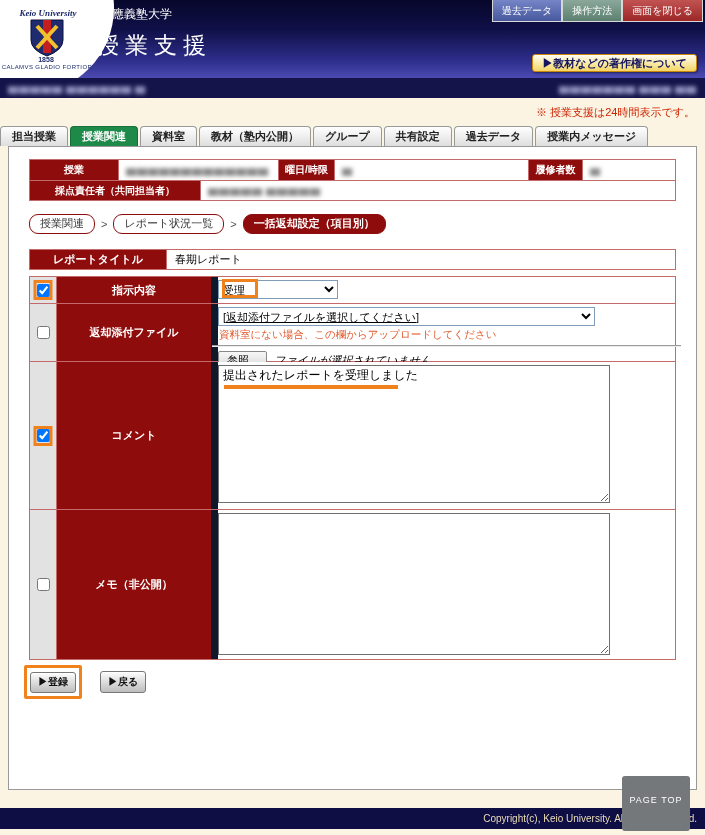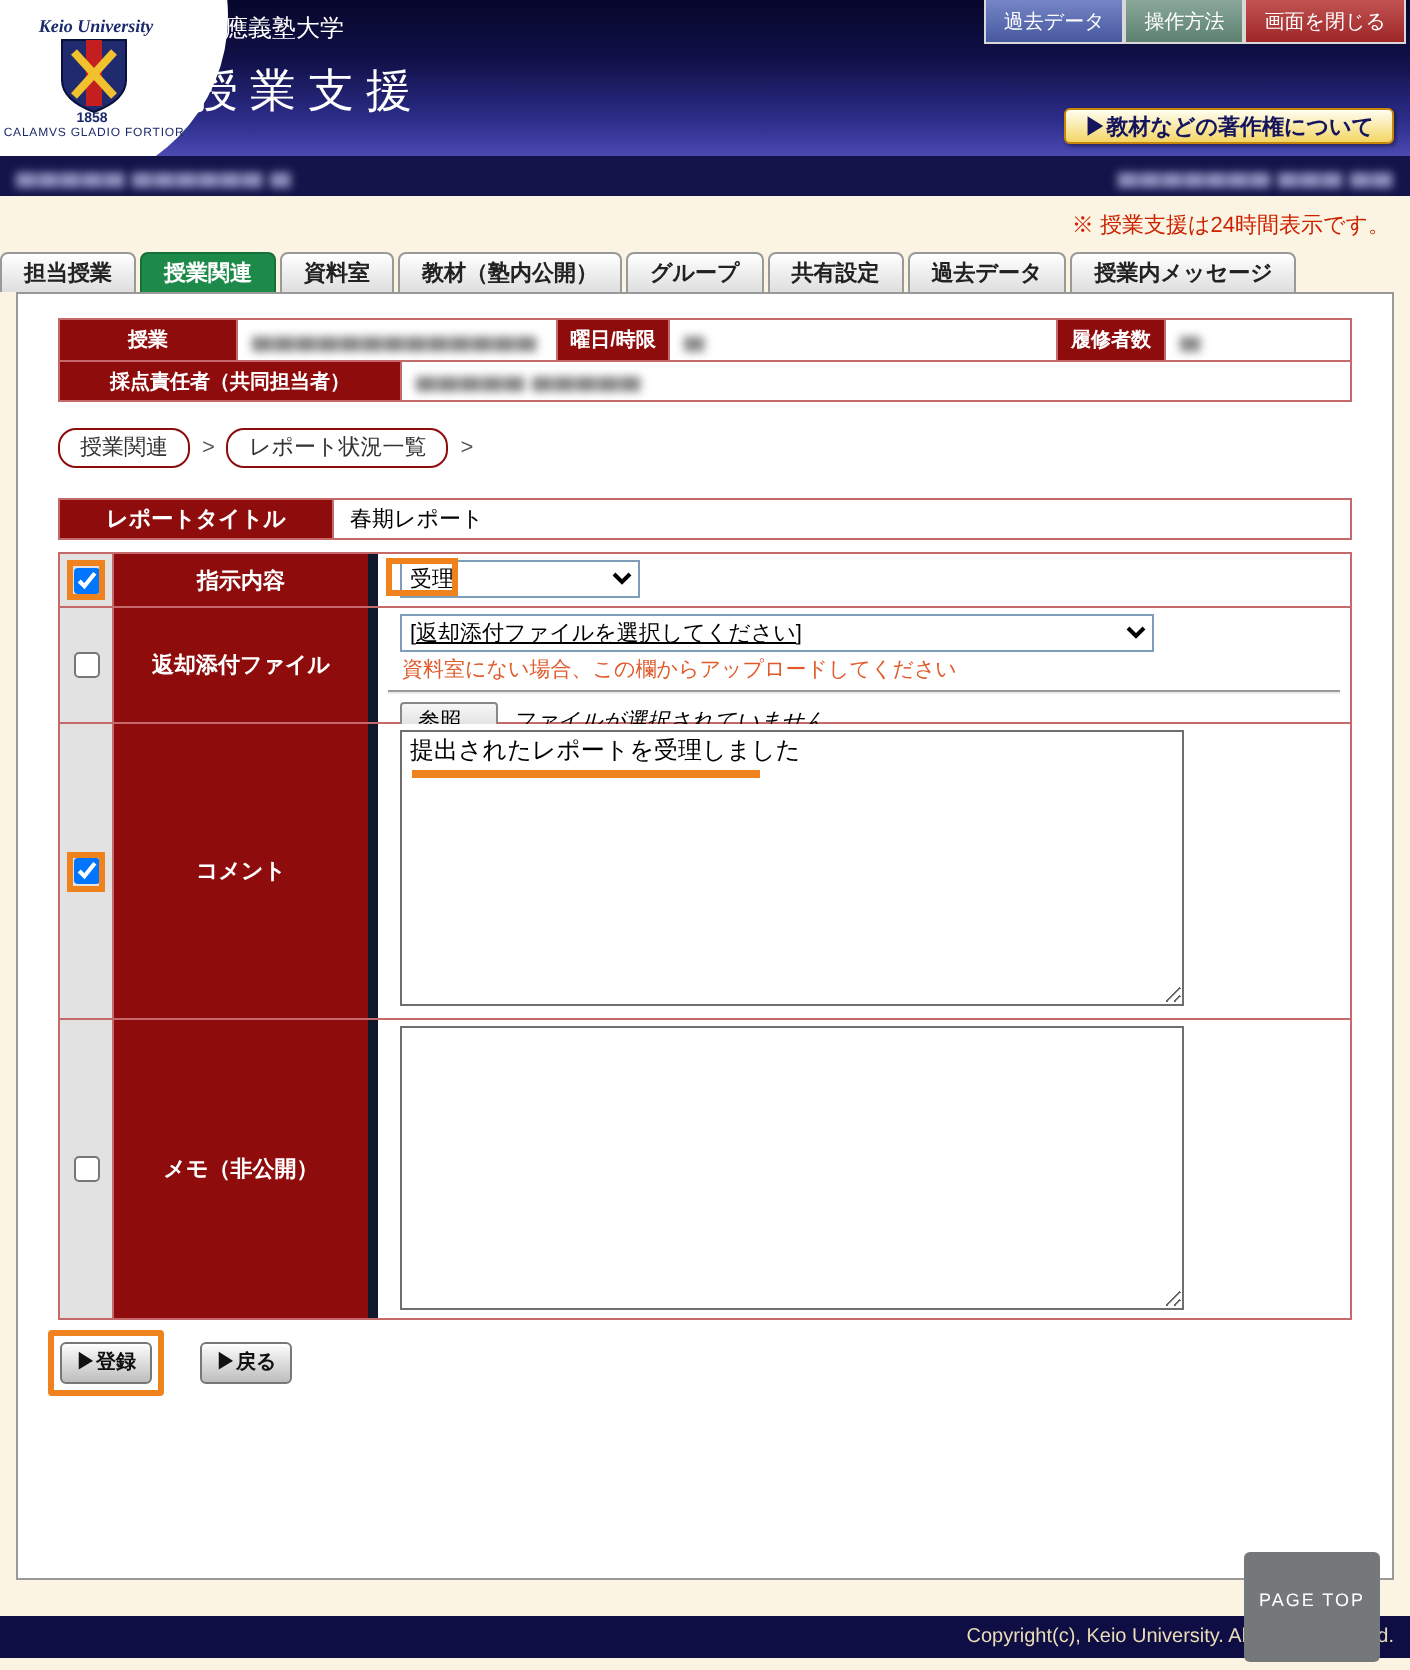--- a/index.html
+++ b/index.html
@@ -96,23 +96,23 @@
   .students { display:flex; gap:30px; font-size:11px; }
   .student { cursor:pointer; }
   .green-underline { margin-top:2px; width:224px; height:4px; background:#2FAE4F; position:relative; }
   .green-underline::after { content:""; position:absolute; left:224px; top:3px; width:56px; height:1px; background:#ABABAB; }
   
   .form-table { margin-top:6px; border:1px solid #C46A6A; font-size:11px; }
   .f-row { display:flex; }
   .f-row + .f-row { border-top:1px solid #C46A6A; }
   .f-check { width:27px; background:#E2E2E2; display:flex; align-items:center; justify-content:center;
     border-right:1px solid #C46A6A; position:relative; }
-  .f-label { width:132px; background:#8F0C0C; color:#fff; font-weight:bold; display:flex;
-    align-items:center; justify-content:center; border-right:5px solid #0f172a; text-align:center; }
-  .f-content { flex:1; background:#fff; padding:3px 11px; position:relative; }
+  .f-label { width:161px; background:#8F0C0C; color:#fff; font-weight:bold; display:flex;
+    align-items:center; justify-content:center; border-right:7px solid #0f172a; text-align:center; }
+  .f-content { flex:1; background:#fff; padding:3px 0; position:relative; }
   .r1 { height:26px; } .r2 { height:58px; } .r3 { height:148px; } .r4 { height:150px; }
   select { font-size:11px; height:19px; border:1px solid #7F9DB9; background:#fff; }
   .sel-instruction { width:120px; }
   .sel-attach { width:377px;text-decoration:underline; }
   .attach-note { color:#E05A2B; font-size:10.5px; margin:2px 0 3px 1px; }
   .attach-divider { border-top:1px solid #9A9A9A; border-bottom:1px solid #ECECEC; margin:0 -6px 4px -6px; }
   .file-row { display:flex; align-items:center; gap:7px; }
   .browse-btn { font-size:11px; padding:1px 8px; background:linear-gradient(#F7F7F7,#D6D6D6);
     border:1px solid #888; border-radius:2px; cursor:pointer; }
   .file-status { font-size:11px;font-style:italic; }
@@ -207,20 +207,21 @@
           <span class="redact-light">▆▆▆▆▆ ▆▆▆▆▆</span>
         </div>
     </div>
   </div>
 
   <div class="breadcrumb">
     <span class="crumb">授業関連</span>
     <span class="crumb-sep">&gt;</span>
     <span class="crumb">レポート状況一覧</span>
     <span class="crumb-sep">&gt;</span>
+    <span class="crumb active">一括返却設定（項目別）</span>
   </div>
 
   <div class="report-table">
     <div class="report-th">レポートタイトル</div>
     <div class="report-td">春期レポート</div>
   </div>
 
 
   <div class="form-table">
 

